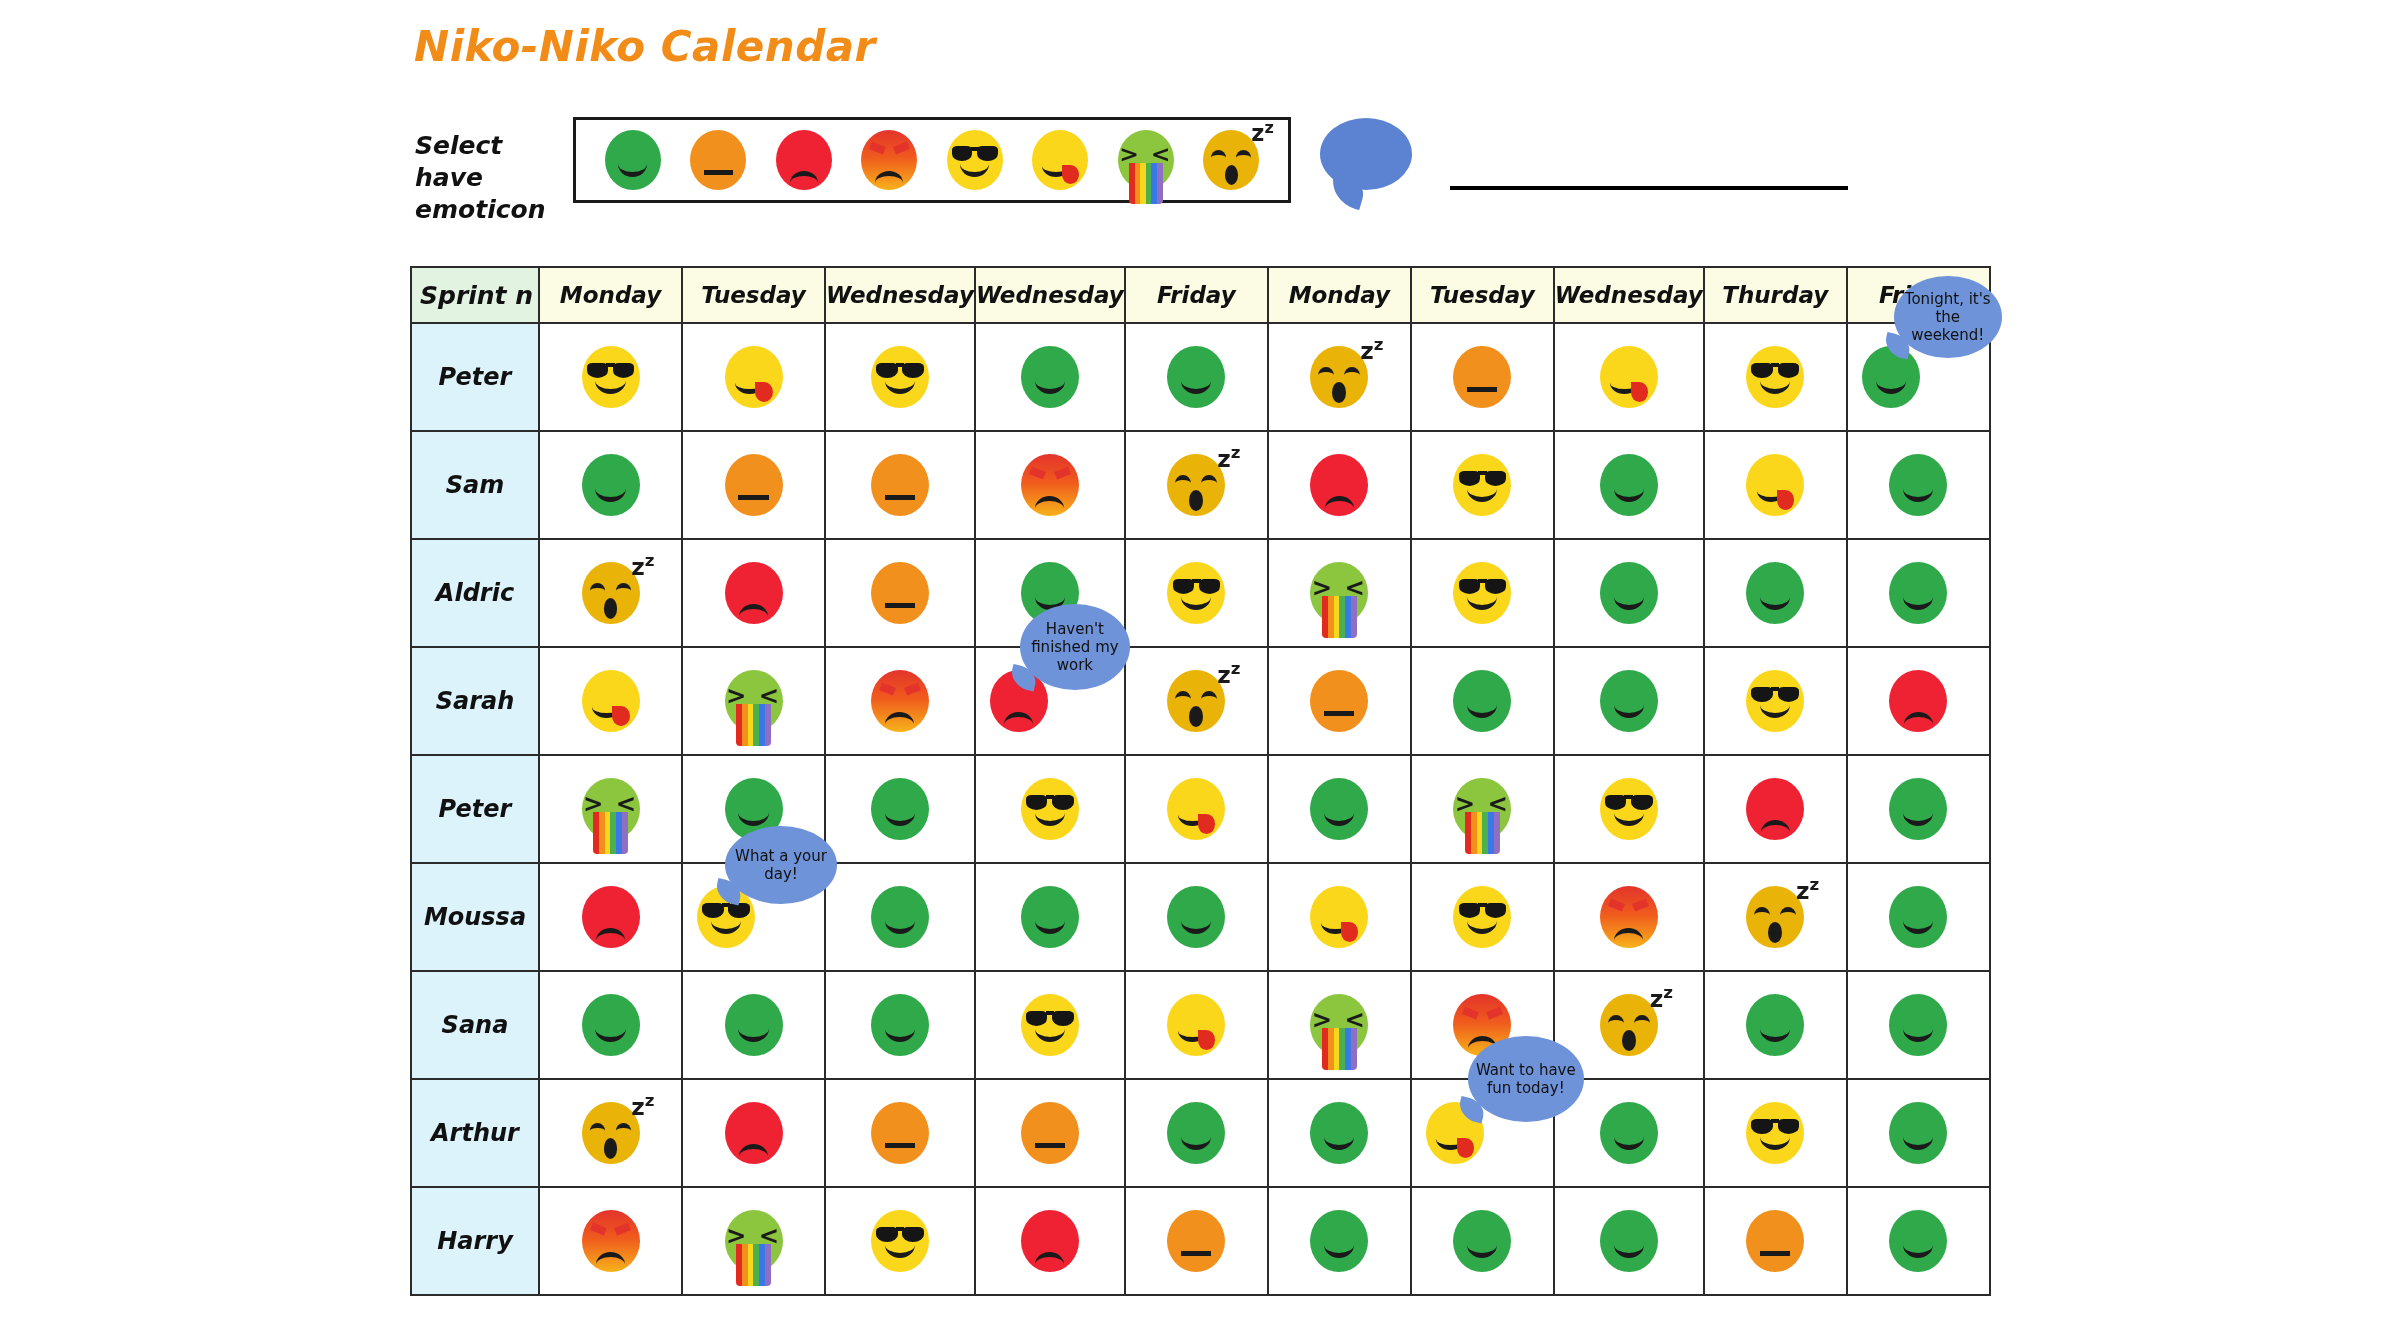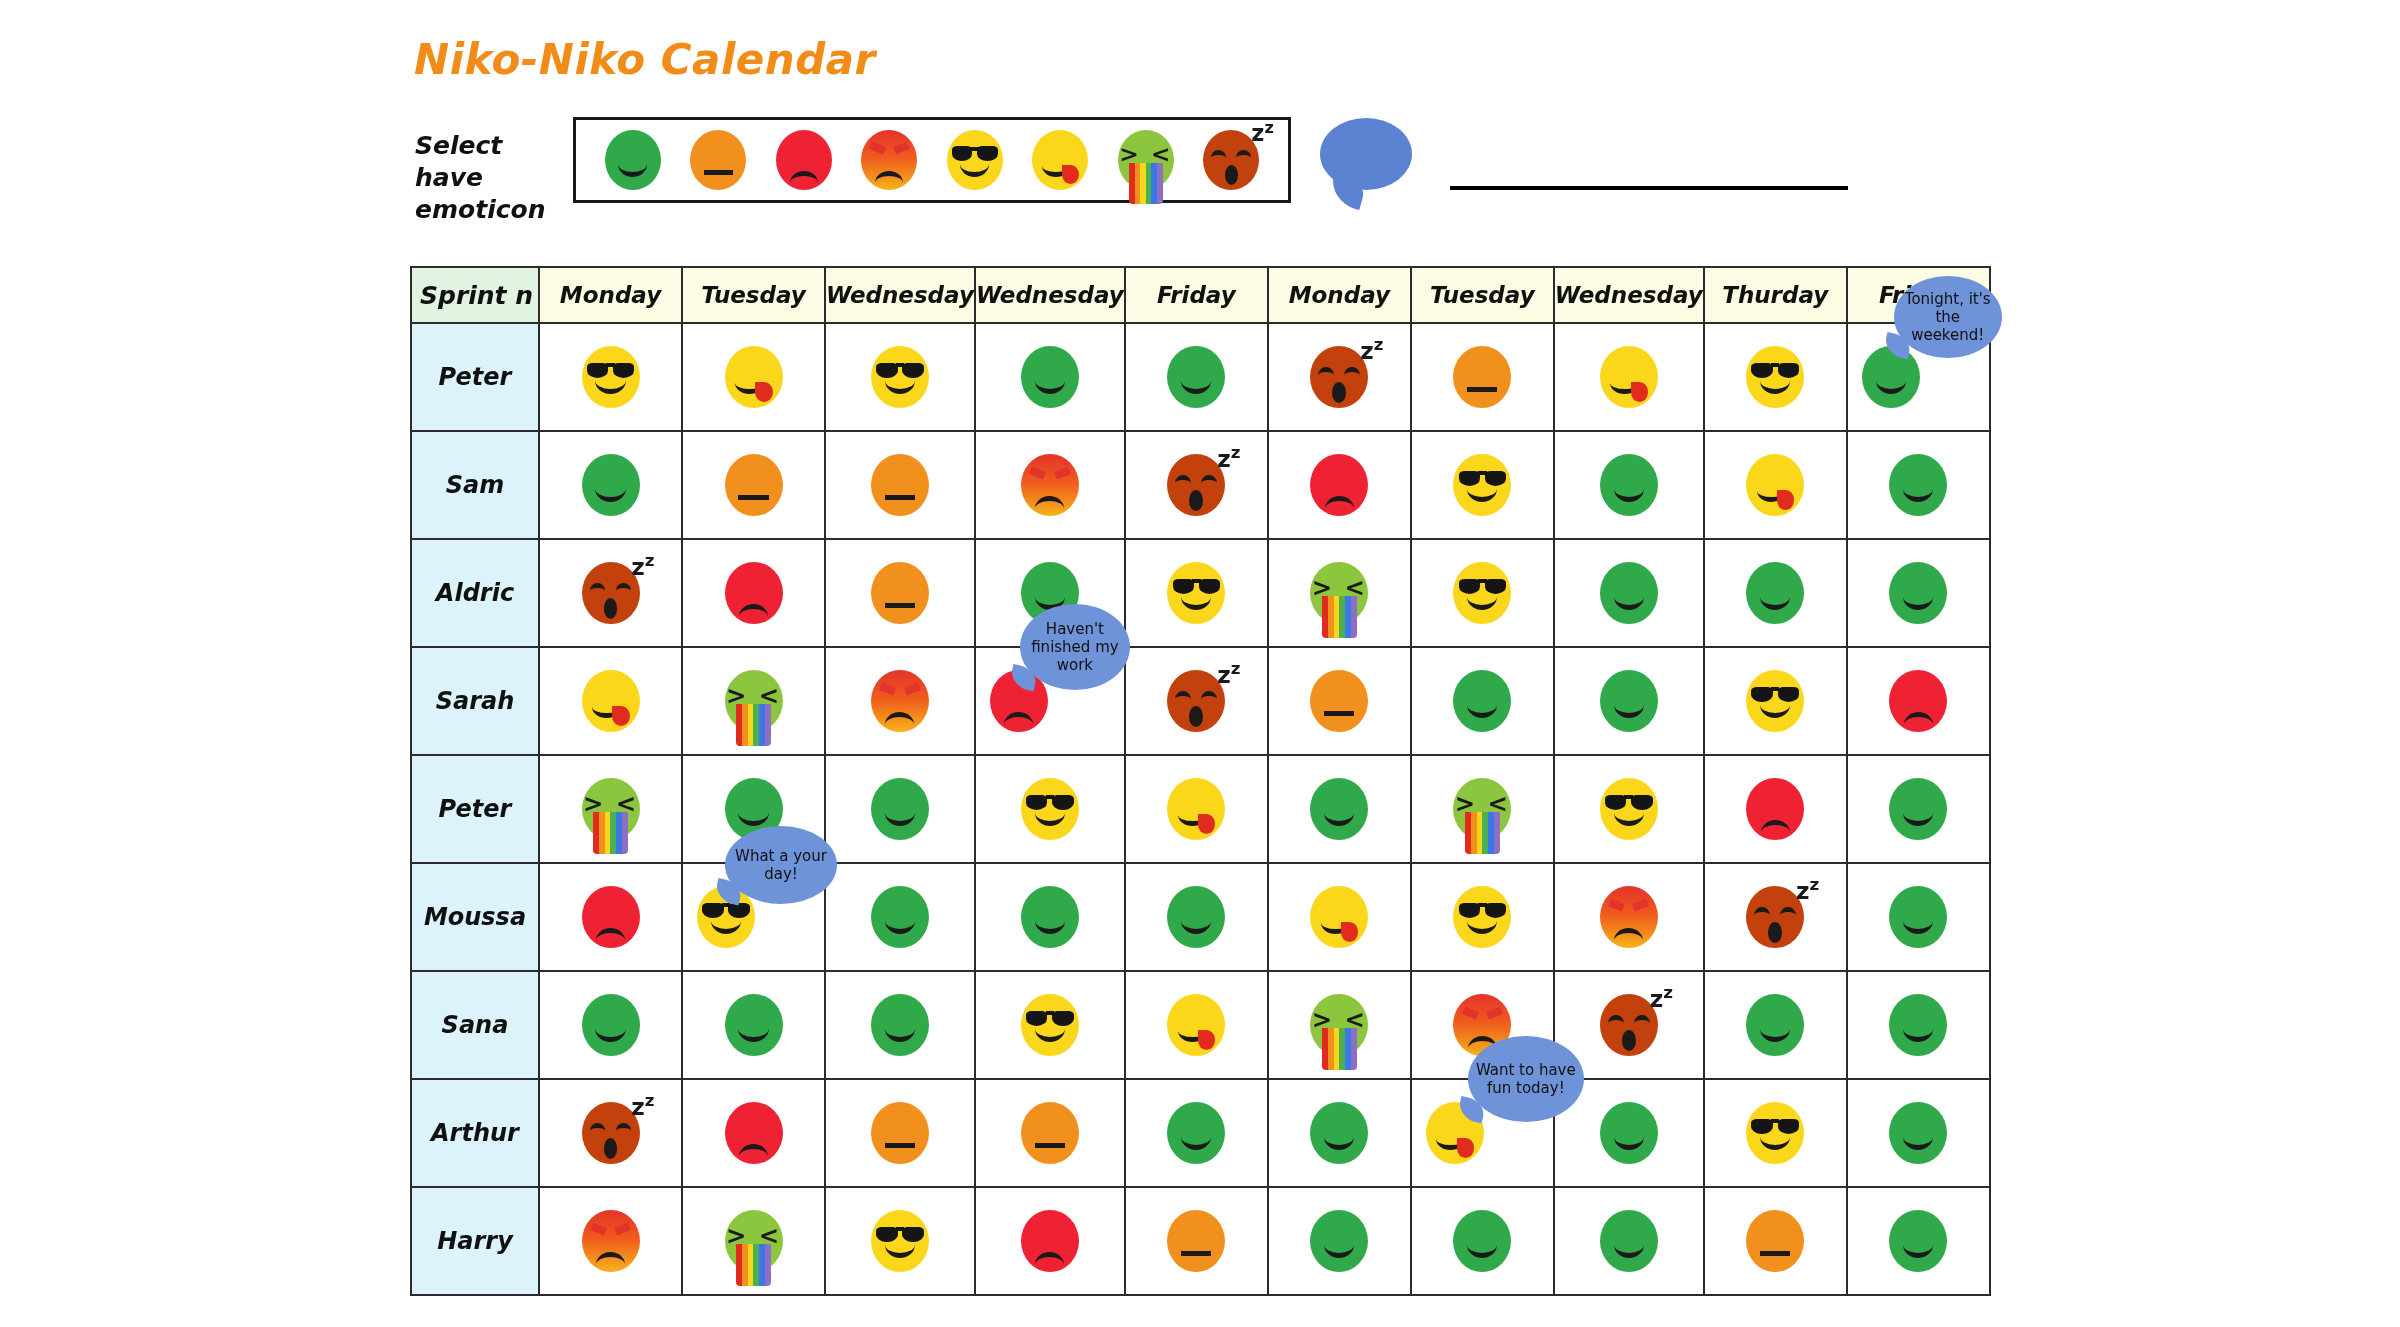--- a/index.html
+++ b/index.html
@@ -13,21 +13,21 @@
   }
   #page {
     position: relative;
     width: 2400px; height: 1327px;
     background: #ffffff;
   }
 
   
   #title {
     position: absolute;
-    left: 414px; top: 35px;
+    left: 414px; top: 22px;
     font-family: "DejaVu Sans", sans-serif;
     font-size: 42px;
     font-weight: bold;
     font-style: italic;
     letter-spacing: 0.5px;
     color: #F28C18;
     white-space: nowrap;
   }
 
   
@@ -131,21 +131,21 @@
   }
 
   
   .f-happy  { background: #2FA94A; }
   .f-neutral{ background: #F2901E; }
   .f-sad    { background: #EE2233; }
   .f-angry  { background: linear-gradient(180deg,#E3342B 0%,#F05A1E 45%,#F7B21A 100%); }
   .f-cool   { background: #FBD71C; }
   .f-tongue { background: #FBD71C; }
   .f-rainbow{ background: #8CC63F; }
-  .f-sleep  { background: #c2410c; }
+  .f-sleep  { background: #eab308; }
 
   
   .f-sad .eye::before {
     content: "";
     position: absolute;
     left: 8%; bottom: 0;
     width: 84%; height: 34%;
     background: #9BD7F0;
     border-radius: 0 0 40% 40%;
   }

